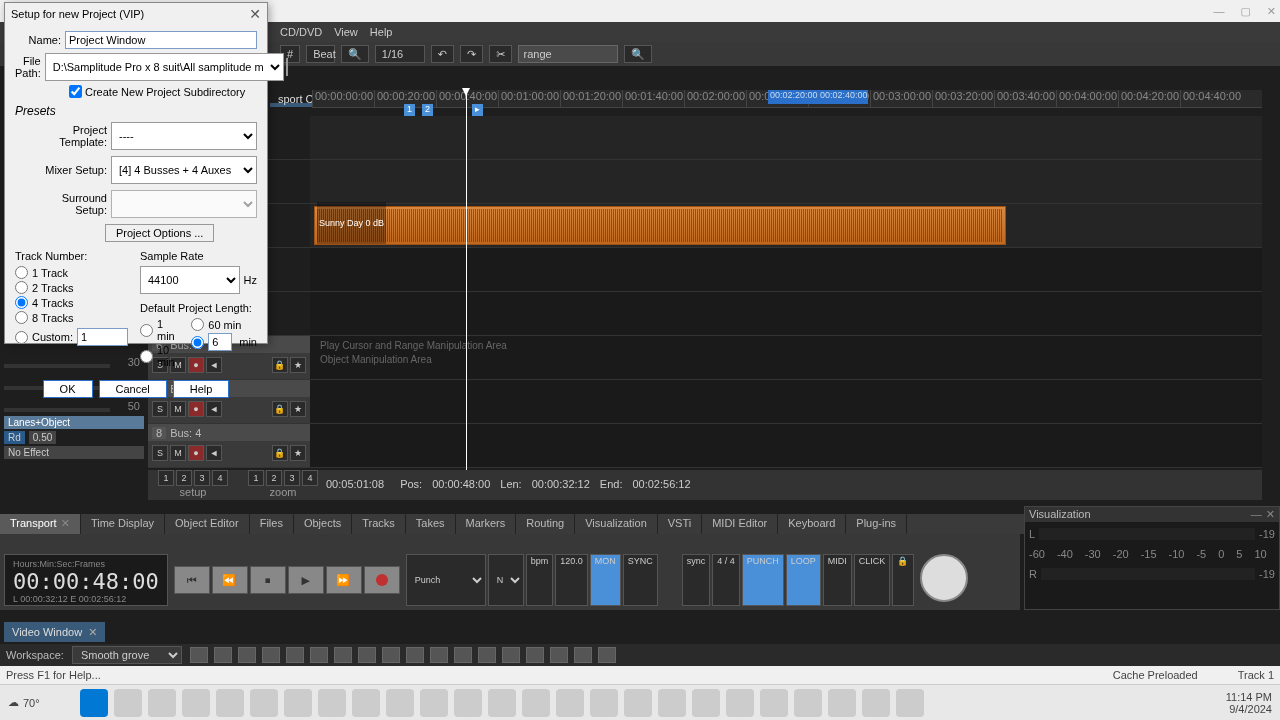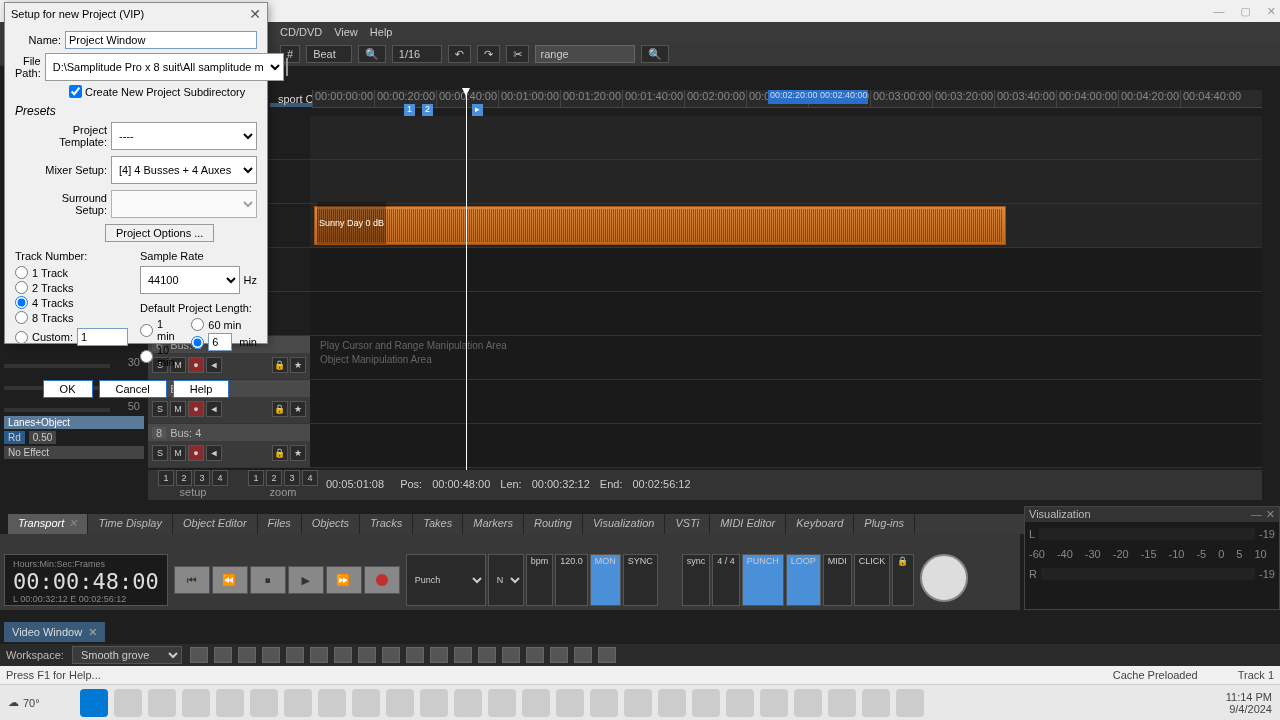--- a/index.html
+++ b/index.html
@@ -73,21 +73,21 @@
 .lanes-obj { background: #5a7a9a; color: white; padding: 1px 4px; font-size: 10px; margin-top: 4px; }
 .small-row { display: flex; gap: 4px; margin-top: 2px; }
 .small-btn { background: #444; color: #ccc; padding: 1px 4px; font-size: 10px; }
 
 
 .track-footer { position: absolute; top: 470px; left: 148px; right: 18px; height: 30px; background: #333; display: flex; }
 .footer-nums { display: flex; flex-direction: column; font-size: 9px; color: #999; }
 .footer-pos { display: flex; gap: 10px; color: #ccc; font-size: 10px; padding: 8px; }
 
 
-.tab-strip { position: absolute; top: 514px; left: 8px; right: 0; height: 20px; background: #3a3a3a; display: flex; font-style: italic; }
+.tab-strip { position: absolute; top: 514px; left: 0; right: 0; height: 20px; background: #3a3a3a; display: flex; }
 .tab { padding: 3px 10px; color: #bbb; font-size: 11px; border-right: 1px solid #222; cursor: pointer; }
 .tab.active { background: #5a5a5a; color: white; }
 .tab .x { margin-left: 4px; color: #888; }
 
 
 .transport { position: absolute; top: 534px; left: 0; right: 260px; height: 76px; background: #383838; display: flex; padding: 4px; gap: 6px; }
 .big-time { background: #1a1a1a; border: 1px solid #555; padding: 4px 8px; color: #bbb; }
 .big-time .main { font-size: 22px; font-family: monospace; color: #ddd; }
 .big-time .small { font-size: 9px; color: #888; }
 .tp-btns { display: flex; gap: 2px; align-items: center; }
@@ -149,21 +149,21 @@
   </div>
 
   <div class="menubar">
     <span>CD/DVD</span>
     <span>View</span>
     <span>Help</span>
   </div>
 
   <div class="toolbar">
     <div class="toolbar-item">#</div>
-    <div class="toolbar-item" style="width:46px">Beat</div>
+    <div class="toolbar-item" style="width:29px">Beat</div>
     <div class="toolbar-item">🔍</div>
     <div class="toolbar-item" style="width:50px">1/16</div>
     <div class="toolbar-item">↶</div>
     <div class="toolbar-item">↷</div>
     <div class="toolbar-item">✂</div>
     <input class="toolbar-input" value="range" style="">
     <div class="toolbar-item">🔍</div>
   </div>
 
   <div class="doc-tabs">

